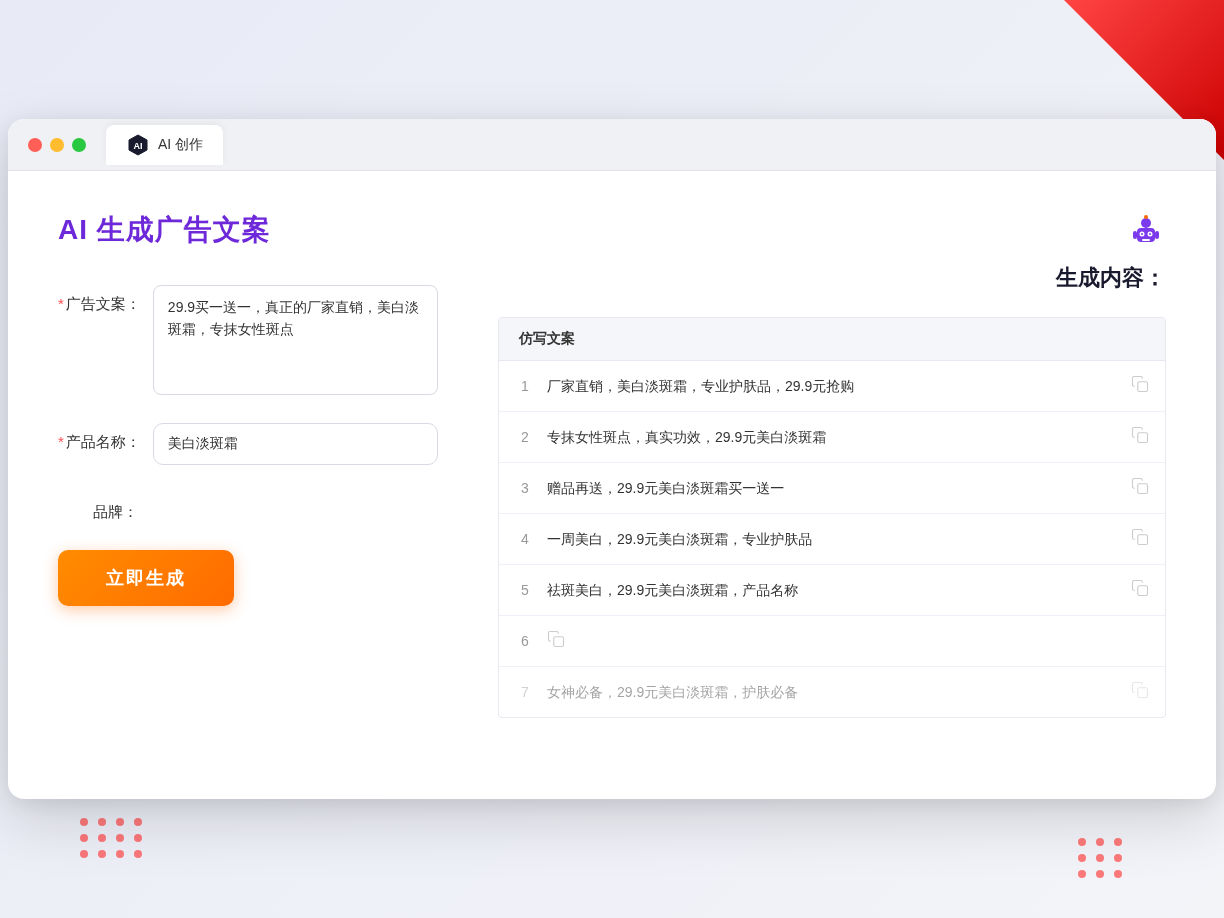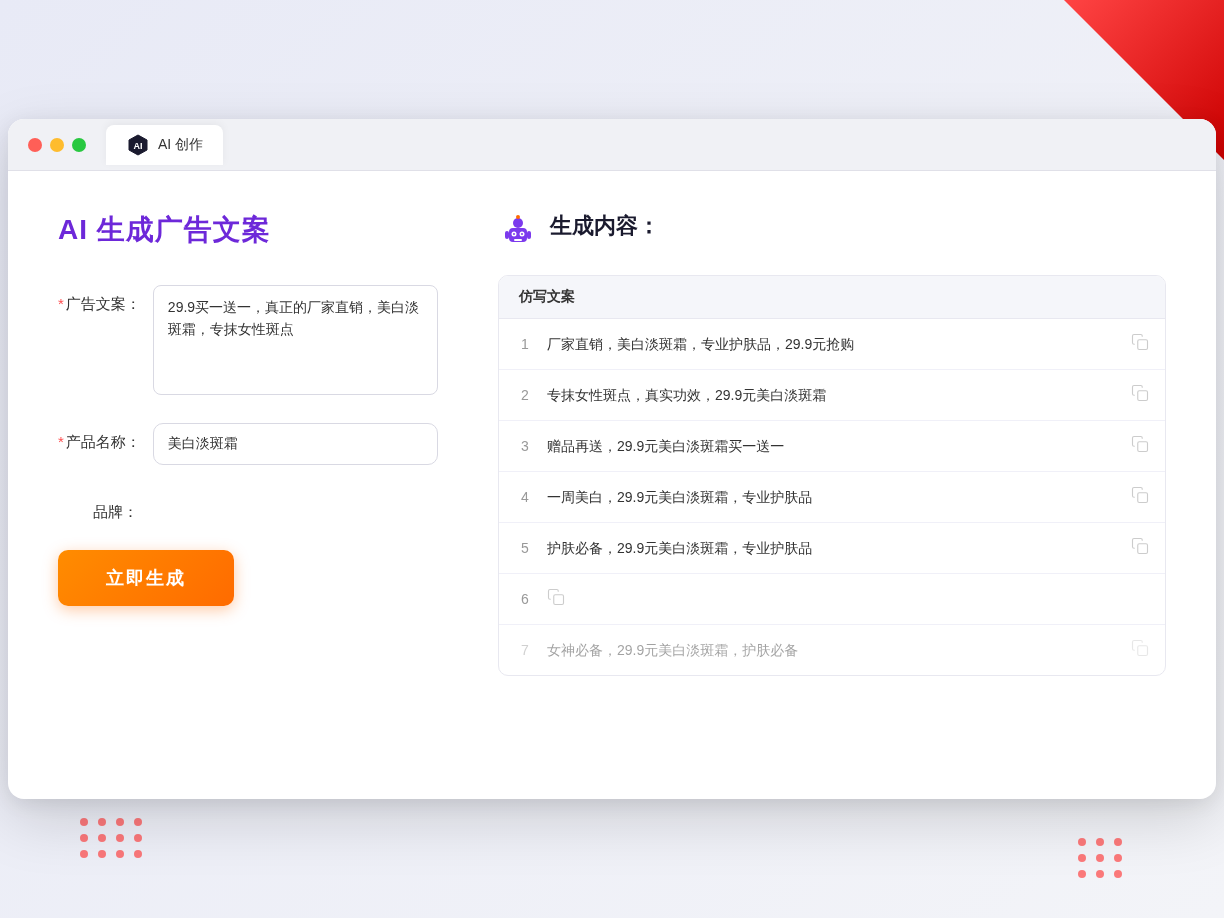--- a/index.html
+++ b/index.html
@@ -180,41 +180,42 @@
       letter-spacing: 2px;
       box-shadow: 0 4px 15px rgba(255, 107, 0, 0.35);
     }
 
     
     .right-panel {
       flex: 1;
     }
     .right-header {
       display: flex;
-      align-items: flex-start;
+      align-items: flex-end;
       gap: 12px;
       margin-bottom: 24px;
+      flex-direction: column;
     }
     .right-title {
       font-size: 22px;
       font-weight: 600;
       color: #1a1a2e;
     }
 
     
     .robot-icon {
       width: 40px;
       height: 40px;
     }
 
     
     .results-table {
       width: 100%;
       background: #fff;
-      border-radius: 10px;
+      border-radius: 4px;
       overflow: hidden;
       border: 1px solid #e8e8f0;
     }
     .table-header {
       background: #f5f6fa;
       padding: 12px 20px;
       font-size: 14px;
       font-weight: 600;
       color: #333;
       border-bottom: 1px solid #e8e8f0;
@@ -372,21 +373,21 @@
             <div class="table-row">
               <span class="row-num">4</span>
               <span class="row-text">一周美白，29.9元美白淡斑霜，专业护肤品</span>
               <span style="color: rgb(204, 204, 204); cursor: pointer;"><svg width="18" height="18" viewBox="0 0 24 24" fill="none" stroke="currentColor" stroke-width="1.5">
                   <rect x="9" y="9" width="13" height="13" rx="2" ry="2"></rect>
                   <path d="M5 15H4a2 2 0 0 1-2-2V4a2 2 0 0 1 2-2h9a2 2 0 0 1 2 2v1"></path>
                 </svg></span>
             </div>
             <div class="table-row">
               <span class="row-num">5</span>
-              <span class="row-text">护肤必备，29.9元美白淡斑霜，专业护肤品</span>
+              <span class="row-text">祛斑美白，29.9元美白淡斑霜，产品名称</span>
               <span style="color: rgb(204, 204, 204); cursor: pointer;"><svg width="18" height="18" viewBox="0 0 24 24" fill="none" stroke="currentColor" stroke-width="1.5">
                   <rect x="9" y="9" width="13" height="13" rx="2" ry="2"></rect>
                   <path d="M5 15H4a2 2 0 0 1-2-2V4a2 2 0 0 1 2-2h9a2 2 0 0 1 2 2v1"></path>
                 </svg></span>
             </div>
             <div class="table-row">
               <span class="row-num">6</span>
               <span style="color: rgb(204, 204, 204); cursor: pointer;"><svg width="18" height="18" viewBox="0 0 24 24" fill="none" stroke="currentColor" stroke-width="1.5">
                   <rect x="9" y="9" width="13" height="13" rx="2" ry="2"></rect>
                   <path d="M5 15H4a2 2 0 0 1-2-2V4a2 2 0 0 1 2-2h9a2 2 0 0 1 2 2v1"></path>

